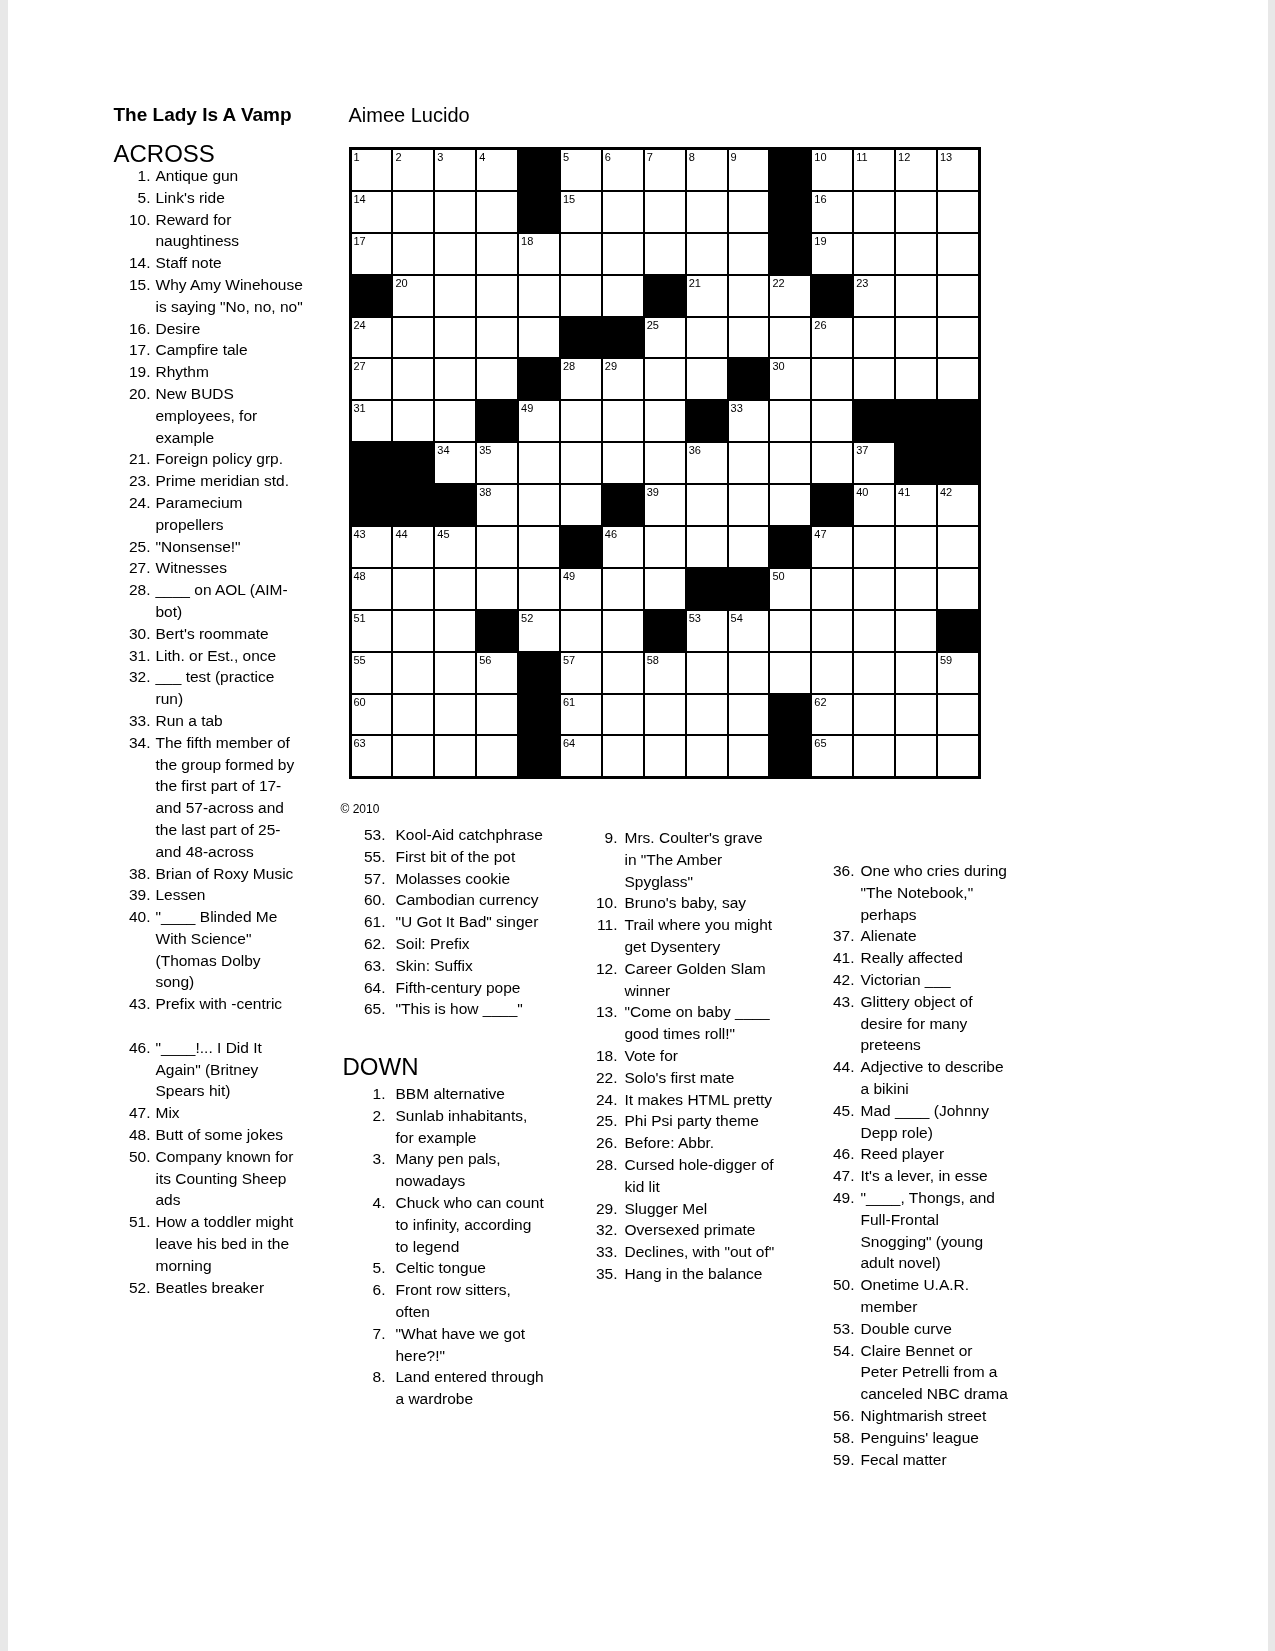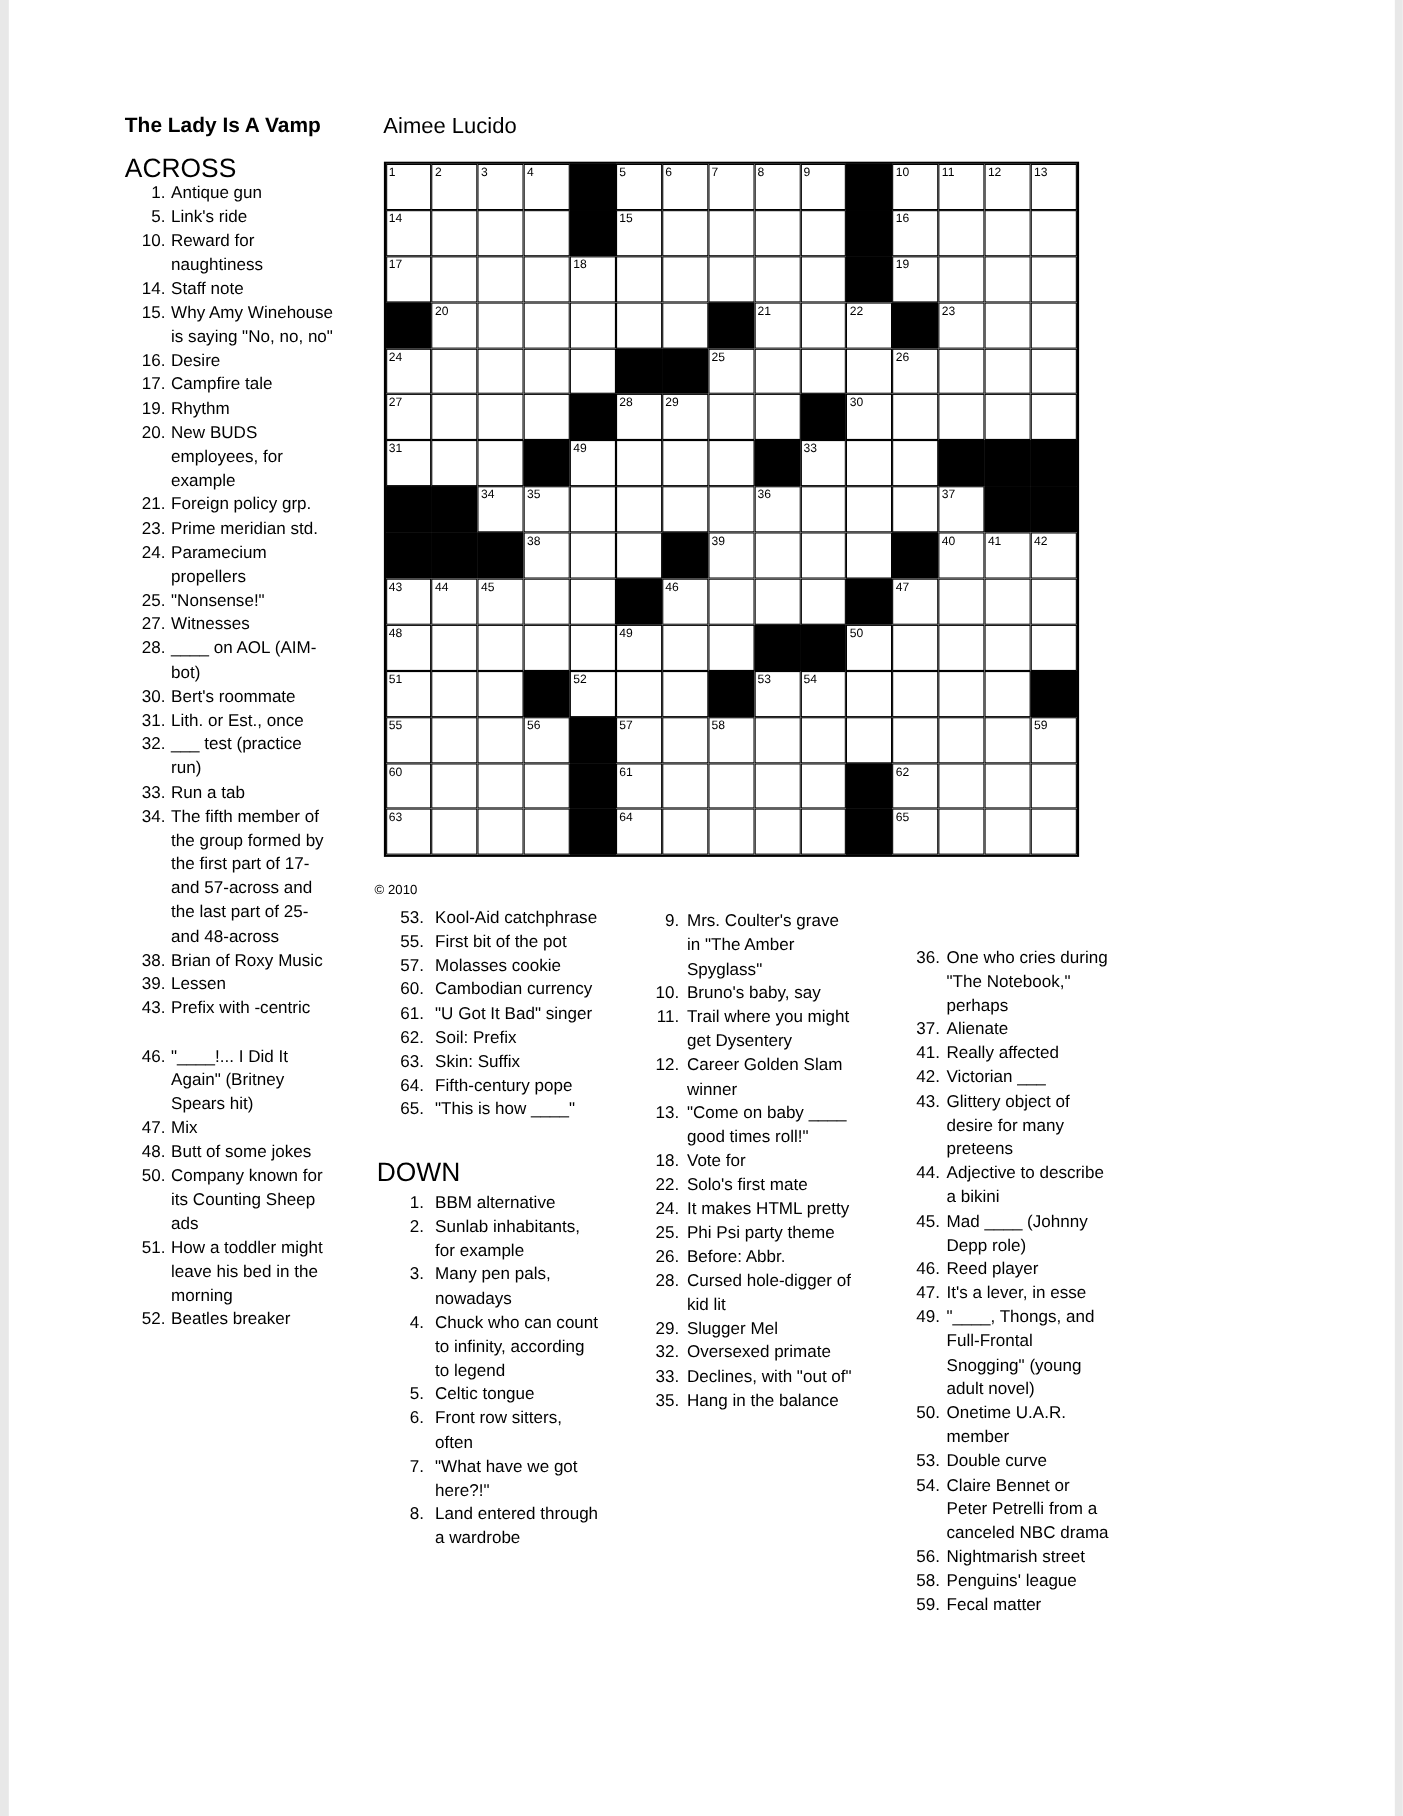--- a/index.html
+++ b/index.html
@@ -132,20 +132,24 @@
       </div>
       <div class="clue">
         <span class="num">38.</span>
         <span class="txt">Brian of Roxy Music</span>
       </div>
       <div class="clue">
         <span class="num">39.</span>
         <span class="txt">Lessen</span>
       </div>
       <div class="clue">
+        <span class="num">40.</span>
+        <span class="txt">"____ Blinded Me With Science" (Thomas Dolby song)</span>
+      </div>
+      <div class="clue">
         <span class="num">43.</span>
         <span class="txt">Prefix with -centric</span>
       </div>
       <div class="clue gap">
         <span class="num">46.</span>
         <span class="txt">"____!... I Did It Again" (Britney Spears hit)</span>
       </div>
       <div class="clue">
         <span class="num">47.</span>
         <span class="txt">Mix</span>

